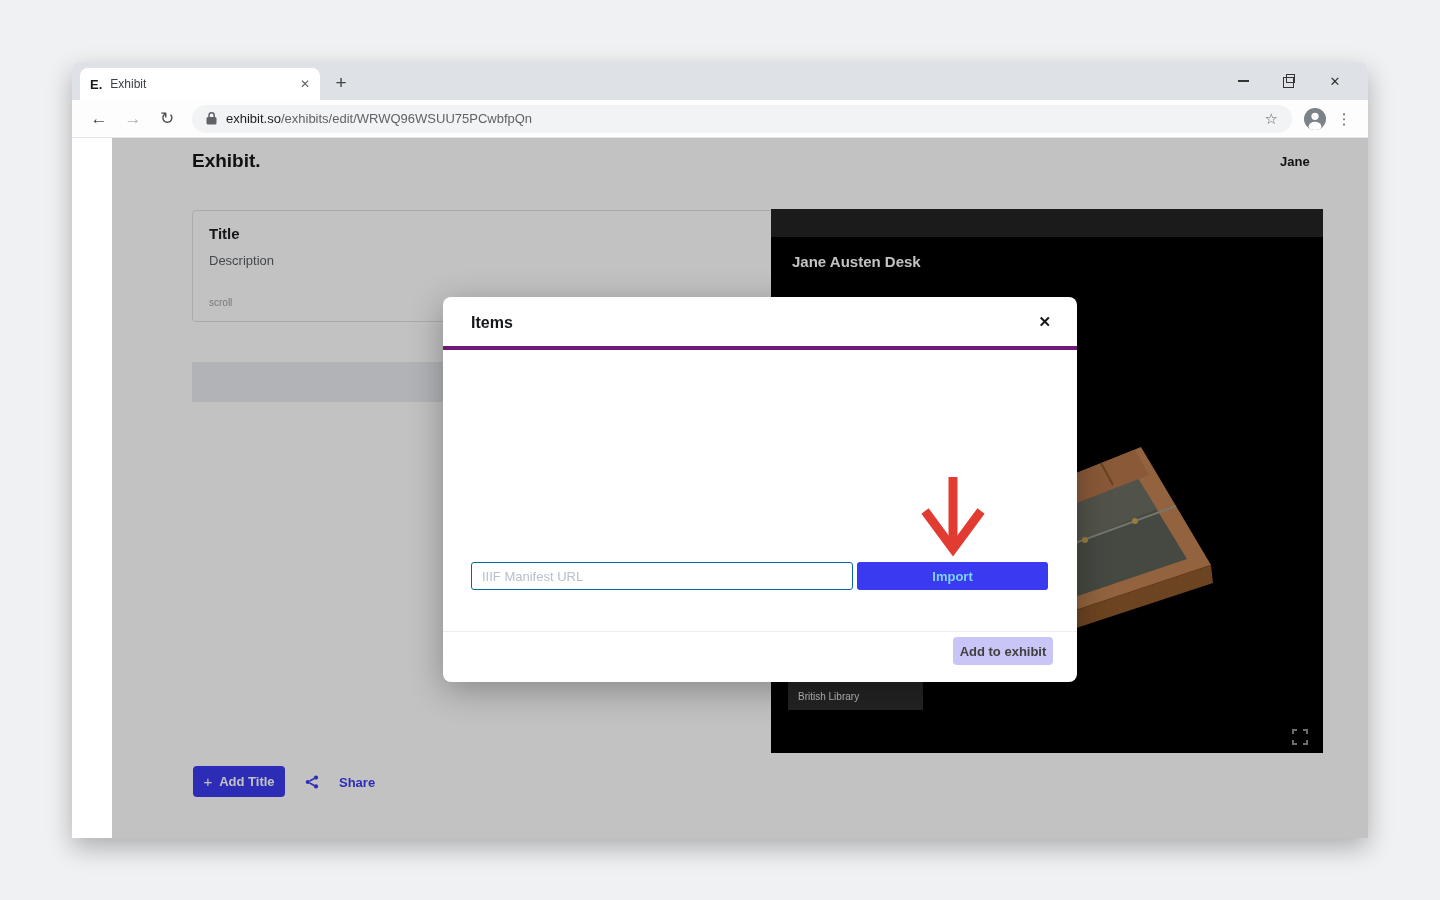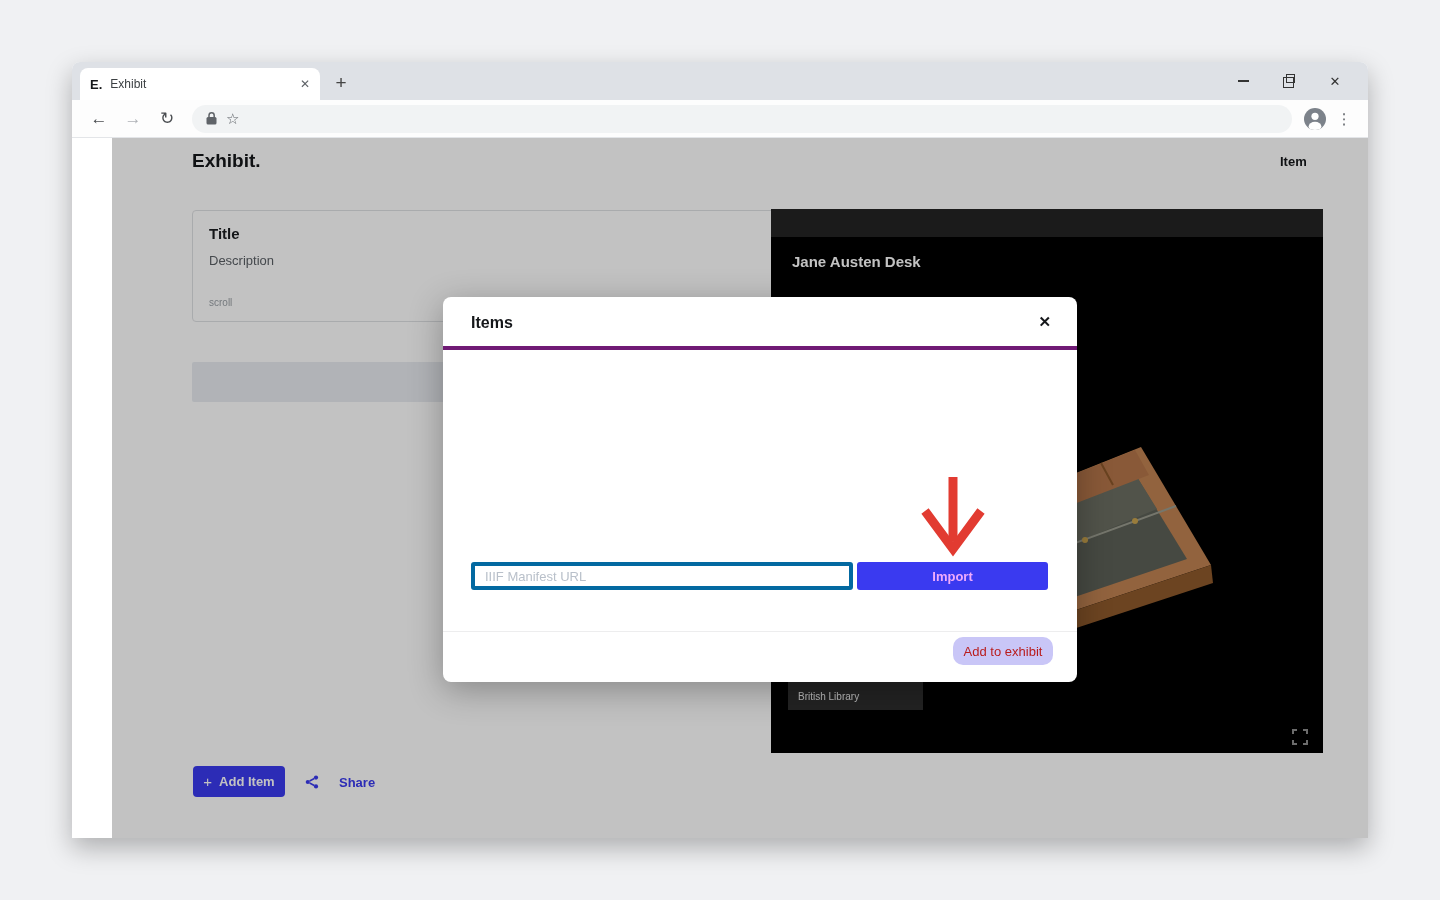--- a/index.html
+++ b/index.html
@@ -80,34 +80,34 @@
   
   .dim{position:absolute;inset:0;background:rgba(0,0,0,.24);z-index:5;}
   .modal{
     position:absolute;left:331px;top:159px;width:634px;height:385px;background:#fff;
     border-radius:8px;box-shadow:0 8px 34px rgba(0,0,0,.30);z-index:10;
   }
   .modal-header{position:relative;height:53px;border-bottom:4px solid #701a75;}
   .modal-title{position:absolute;left:28px;top:17px;font-size:16px;font-weight:bold;color:#15171a;}
   .modal-close{position:absolute;right:26px;top:16px;font-size:15px;font-weight:bold;color:#15171a;cursor:pointer;}
   .manifest-input{
-    position:absolute;left:28px;top:265px;width:382px;height:28px;border:4px solid #0369a1;
+    position:absolute;left:28px;top:265px;width:382px;height:28px;border:1px solid #0369a1;
     border-radius:3px;padding:0 10px;font-size:13px;color:#33383f;outline:none;
     font-family:"Liberation Sans",sans-serif;
   }
   .manifest-input::placeholder{color:#b9c0ca;}
   .import-btn{
     position:absolute;left:414px;top:265px;width:191px;height:28px;background:var(--accent);
-    border:none;border-radius:3px;color:#f0abfc;font-size:13px;font-weight:bold;cursor:pointer;
+    border:none;border-radius:3px;color:#7dd3fc;font-size:13px;font-weight:bold;cursor:pointer;
     font-family:"Liberation Sans",sans-serif;
   }
   .modal-footer-line{position:absolute;left:0;right:0;top:334px;border-top:1px solid #ededee;}
   .addexhibit-btn{
     position:absolute;left:510px;top:340px;width:100px;height:28px;background:var(--accent-disabled);
-    border:none;border-radius:10px;color:#b91c1c;font-size:13px;font-weight:normal;cursor:default;
+    border:none;border-radius:4px;color:#404040;font-size:13px;font-weight:bold;cursor:default;
     font-family:"Liberation Sans",sans-serif;
   }
   .arrow{position:absolute;left:806px;top:337px;z-index:20;}
   .arrow path{stroke:var(--arrow-red);}
 </style>
 </head>
 <body>
 
 <div class="window">
 
@@ -135,35 +135,36 @@
 
   <div class="toolbar">
     <span class="navbtn">←</span>
     <span class="navbtn disabled">→</span>
     <span class="navbtn">↻</span>
     <div class="pill">
       <svg width="11" height="13" viewBox="0 0 11 13">
         <path d="M3,5 V3.4 a2.6,2.6 0 0 1 5.2,0 V5" fill="none" stroke="#5f6368" stroke-width="1.5"></path>
         <rect x="0.5" y="5" width="10" height="7.5" rx="1.5" fill="#5f6368"></rect>
       </svg>
+      <span class="urltext"><span class="url-domain">exhibit.so</span><span class="url-path">/exhibits/edit/WRWQ96WSUU75PCwbfpQn</span></span>
       <span class="star">☆</span>
     </div>
     <span class="avatar">
       <svg width="22" height="22" viewBox="0 0 22 22">
         <circle cx="11" cy="8.3" r="3.6" fill="#fff"></circle>
         <ellipse cx="11" cy="18.4" rx="6.4" ry="4.6" fill="#fff"></ellipse>
       </svg>
     </span>
     <span class="dots">⋮</span>
   </div>
 
   <div class="content">
 
     <div class="brand">Exhibit.</div>
-    <div class="help">Item</div>
+    <div class="help">Jane</div>
 
     <div class="card">
       <div class="card-title">Title</div>
       <div class="card-desc">Description</div>
       <div class="card-scroll">scroll</div>
       <svg class="card-pencil" viewBox="0 0 16 16">
         <path d="M3.2,12.8 L3.9,10.6 L11.6,2.9 a1.25,1.25 0 0 1 1.8,1.8 L5.7,12.4 Z" fill="#2a2d31"></path>
       </svg>
     </div>
 
@@ -191,21 +192,21 @@
 
       <div class="attribution">British Library</div>
 
       <svg class="fullscreen" viewBox="0 0 16 16">
         <path d="M1,5 V1 H5 M11,1 H15 V5 M15,11 V15 H11 M5,15 H1 V11" fill="none" stroke="#8f8f8f" stroke-width="2"></path>
       </svg>
     </div>
 
     <button class="additem">
       <span class="plus">+</span>
-      <span class="lbl">Add Item</span>
+      <span class="lbl">Add Title</span>
     </button>
     <div class="share">
       <svg width="14" height="14" viewBox="0 0 14 14">
         <circle cx="11" cy="2.6" r="2.1" fill="#3a3af0"></circle>
         <circle cx="2.8" cy="7" r="2.1" fill="#3a3af0"></circle>
         <circle cx="11" cy="11.4" r="2.1" fill="#3a3af0"></circle>
         <line x1="4.6" y1="6" x2="9.3" y2="3.5" stroke="#3a3af0" stroke-width="1.5"></line>
         <line x1="4.6" y1="8" x2="9.3" y2="10.5" stroke="#3a3af0" stroke-width="1.5"></line>
       </svg>
       <span class="lbl">Share</span>

